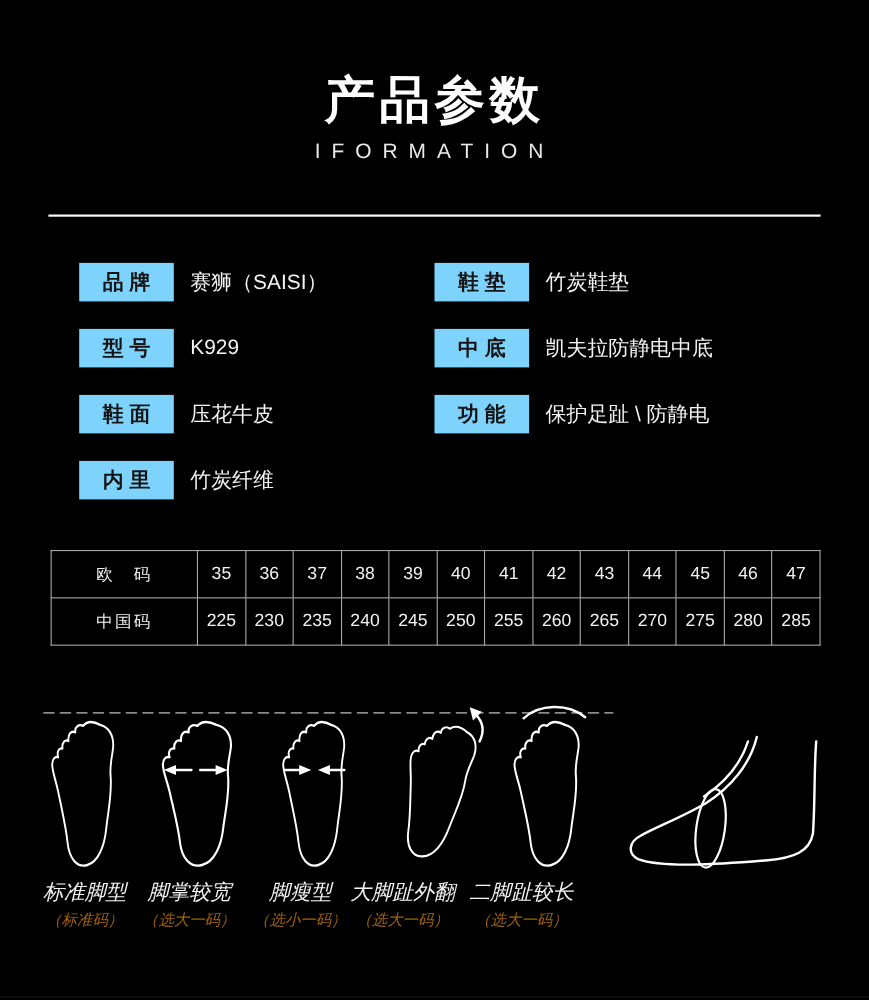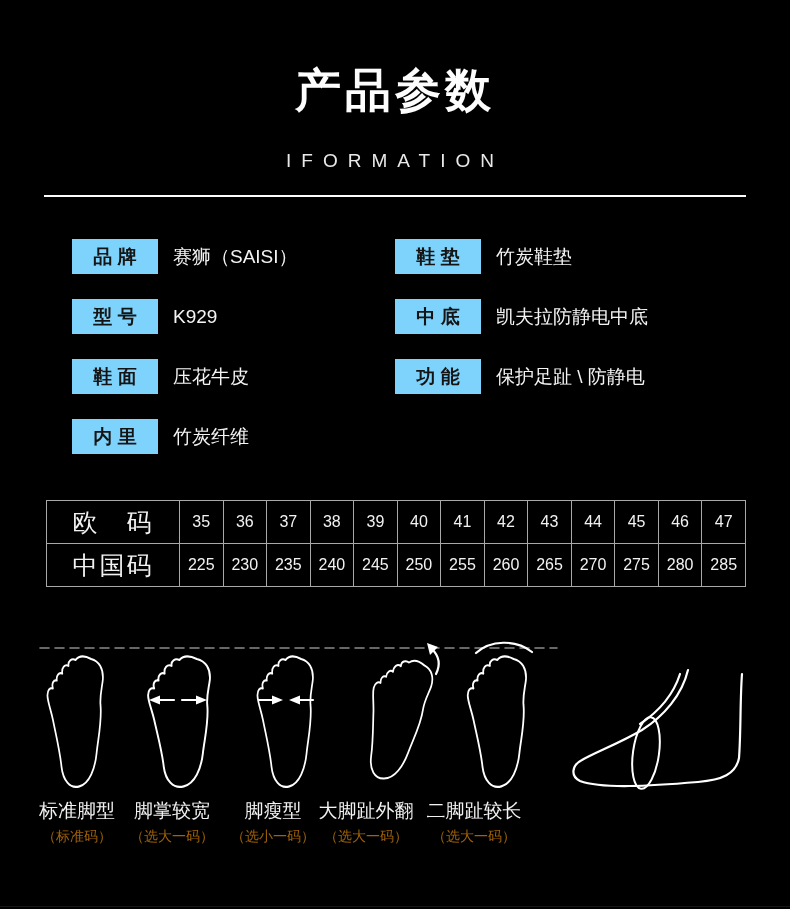--- a/index.html
+++ b/index.html
@@ -11,21 +11,21 @@
     font-family:"Liberation Sans", sans-serif;
     color:#fff;
   }
   
   .header { position:absolute; top:0; left:0; width:790px; text-align:center; }
   .title {
     margin-top:60px;
     font-size:46px; font-weight:bold; letter-spacing:4px; color:#fdfdfd;
   }
   .subtitle {
-    margin-top:28px;
+    margin-top:6px;
     font-size:19px; letter-spacing:10px; color:#e9e9e9; font-weight:normal;
   }
   .divider {
     position:absolute; top:195px; left:44px; width:702px; height:2px;
     background:#fcfcfc;
   }
   
   .params { position:absolute; top:239px; left:0; width:790px; }
   .param-col { position:absolute; top:0; }
   .col-left  { left:72px;  width:320px; }
@@ -44,25 +44,25 @@
     width:700px; height:84px;
     border-collapse:collapse; table-layout:fixed;
     color:#f2f2f2;
   }
   .size-table td, .size-table th {
     border:1px solid #a8a8a8;
     text-align:center; vertical-align:middle;
     font-weight:normal; padding:0;
     height:42px;
   }
-  .size-table .rowhead { width:132px; font-size:25px; letter-spacing:2px; }
+  .size-table .rowhead { width:132px; font-size:15px; letter-spacing:2px; }
   .size-table .num { font-size:16px; }
   
   .feet-svg { position:absolute; top:630px; left:0; }
-  .foot-label { position:absolute; top:798px; transform:translateX(-50%); text-align:center; white-space:nowrap; }
+  .foot-label { position:absolute; top:798px; transform:translateX(-50%); text-align:center; white-space:nowrap;font-style:italic; }
   .foot-label .main { font-size:19px; color:#f2f2f2; }
   .foot-label .note { font-size:14px; color:#a16207; margin-top:4px; }
   .bottom-line { position:absolute; bottom:2px; left:0; width:790px; height:1px; background:#161616; }
 </style>
 </head>
 <body>
 
 <div class="header">
   <div class="title">产品参数</div>
   <div class="subtitle">IFORMATION</div>

